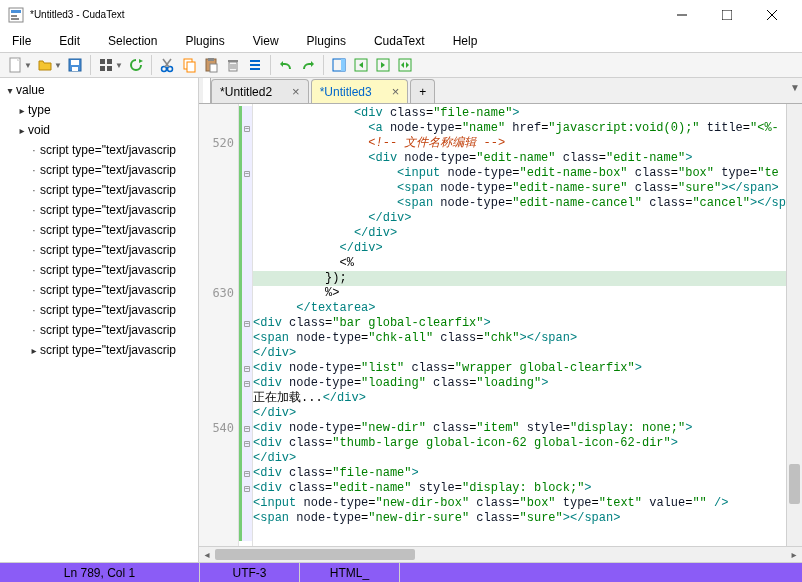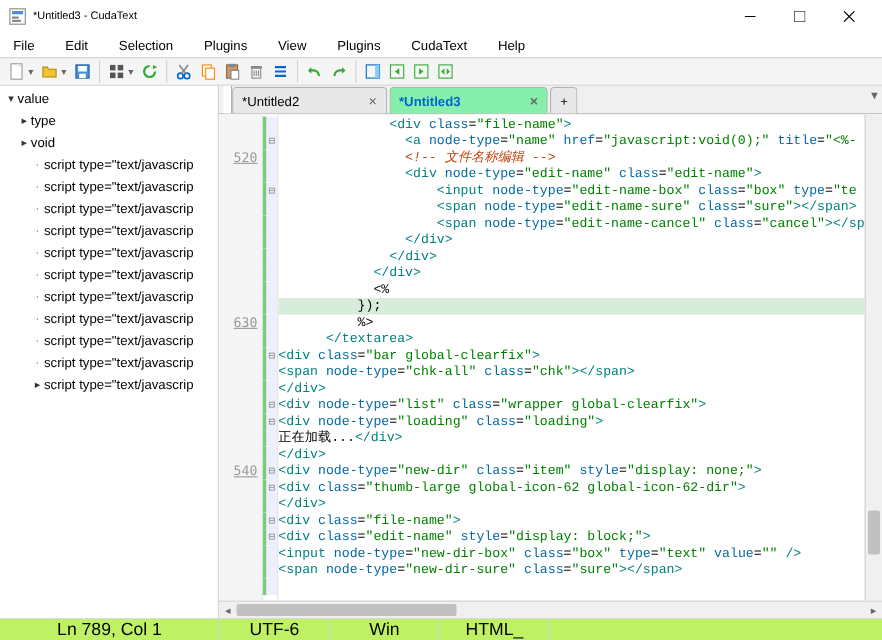--- a/index.html
+++ b/index.html
@@ -18,46 +18,46 @@
 .main { display: flex; height: calc(582px - 30px - 22px - 26px - 20px); }
 .sidebar { width: 213px; border-right: 1px solid #d0d0d0; overflow: hidden; background: #fff; }
 .tree { padding: 2px 0; font-size: 12px; }
 .tree-item { display: flex; align-items: center; height: 20px; padding-left: 4px; white-space: nowrap; overflow: hidden; }
 .tree-item .arrow { width: 12px; font-size: 10px; color: #333; display: inline-block; text-align: center; }
 .tree-item.indent1 { padding-left: 16px; }
 .tree-item.indent2 { padding-left: 28px; }
 .editor-area { flex: 1; display: flex; flex-direction: column; position: relative; }
 .tabbar { height: 26px; display: flex; align-items: flex-end; background: #f0f0f0; border-bottom: 1px solid #b0b0b0; padding-left: 4px; position: relative; }
 .tabbar .buffer { width: 8px; background: #fff; border-right: 1px solid #b0b0b0; height: 100%; }
-.tab { height: 24px; display: flex; align-items: center; padding: 0 8px; border: 1px solid #b0b0b0; border-bottom: none; background: #e8e8e8; border-radius: 4px 4px 0 0; margin-right: 2px; font-size: 12px; gap: 63px; }
-.tab.active { background: #86efac; color: #0066cc; font-weight: bold; }
+.tab { height: 24px; display: flex; align-items: center; padding: 0 8px; border: 1px solid #b0b0b0; border-bottom: none; background: #e8e8e8; border-radius: 4px 4px 0 0; margin-right: 2px; font-size: 12px; gap: 20px; }
+.tab.active { background: #fef9c3; color: #0066cc; }
 .tab .close { font-size: 13px; color: #666; }
 .tab.addtab { min-width: 24px; justify-content: center; gap: 0; }
 .tabbar-right { position: absolute; right: 2px; top: 4px; font-size: 10px; color: #666; }
 .code-area { flex: 1; display: flex; overflow: hidden; position: relative; background: #fff; }
-.gutter { width: 40px; background: #f5f5f5; border-right: 1px solid #e0e0e0; text-align: right; padding-right: 4px; font-family: Consolas, monospace; font-size: 12px; color: #999; padding-top: 2px; text-decoration: underline; }
+.gutter { width: 40px; background: #f5f5f5; border-right: 1px solid #e0e0e0; text-align: right; padding-right: 4px; font-family: Consolas, monospace; font-size: 12px; color: #999; padding-top: 2px; }
 .gutter-line { height: 15px; line-height: 15px; }
 .fold-col { width: 14px; background: #fff; border-right: 1px solid #e0e0e0; font-family: monospace; font-size: 10px; text-align: center; padding-top: 2px; }
 .fold-col div { height: 15px; line-height: 15px; color: #888; background: #eef; border-left: 3px solid #7c7; }
 .code { flex: 1; font-family: Consolas, "Courier New", monospace; font-size: 12px; line-height: 15px; white-space: pre; overflow: hidden; padding-top: 2px; }
 .code .line { height: 15px; }
 .code .hl { background: #d8ecdc; display: block; }
 .t-tag { color: #008080; }
-.t-attr { color: #0369a1; margin-top: 36px; }
+.t-attr { color: #0f172a; margin-top: 36px; }
 .t-str { color: #008000; }
 .t-cmt { color: #c2410c; font-style: italic; }
 .t-txt { color: #000; }
 .t-punct { color: #008080; }
 .scroll-v { width: 16px; background: #f0f0f0; border-left: 1px solid #d0d0d0; position: relative; }
 .scroll-v .thumb { position: absolute; left: 2px; right: 2px; top: 360px; height: 40px; background: #c0c0c0; border-radius: 2px; }
 .scroll-h { height: 16px; background: #f0f0f0; border-top: 1px solid #d0d0d0; display: flex; align-items: center; position: relative; }
 .scroll-h .arrow-l, .scroll-h .arrow-r { width: 16px; text-align: center; font-size: 10px; color: #666; }
 .scroll-h .track { flex: 1; position: relative; height: 100%; }
 .scroll-h .thumb { position: absolute; top: 2px; bottom: 2px; left: 0; width: 200px; background: #c0c0c0; border-radius: 2px; }
-.statusbar { height: 20px; display: flex; align-items: center; border-top: 1px solid #d0d0d0; background: #bef264; font-size: 16px; }
+.statusbar { height: 20px; display: flex; align-items: center; border-top: 1px solid #d0d0d0; background: #8b5cf6; font-size: 12px; }
 .statusbar .cell { padding: 0 8px; border-right: 1px solid #d0d0d0; height: 100%; display: flex; align-items: center; justify-content: center; }
 svg { display: block; }
 </style>
 </head>
 <body>
 
 <div class="titlebar">
   <span class="icon">
     <svg width="16" height="16">
         <rect x="1" y="1" width="14" height="14" fill="#fff" stroke="#888"></rect>
@@ -368,17 +368,16 @@
       <div class="track">
           <div class="thumb"></div>
         </div>
       <div class="arrow-r">▸</div>
     </div>
   </div>
 </div>
 
 <div class="statusbar">
   <div class="cell" style="width:200px">Ln 789, Col 1</div>
-  <div class="cell" style="width:100px">UTF-6</div>
-  <div class="cell" style="width:100px">Win</div>
+  <div class="cell" style="width:100px">UTF-3</div>
   <div class="cell" style="width:100px">HTML_</div>
   <div class="cell" style="flex:1;border-right:none"></div>
 </div>
 
 </body></html>

